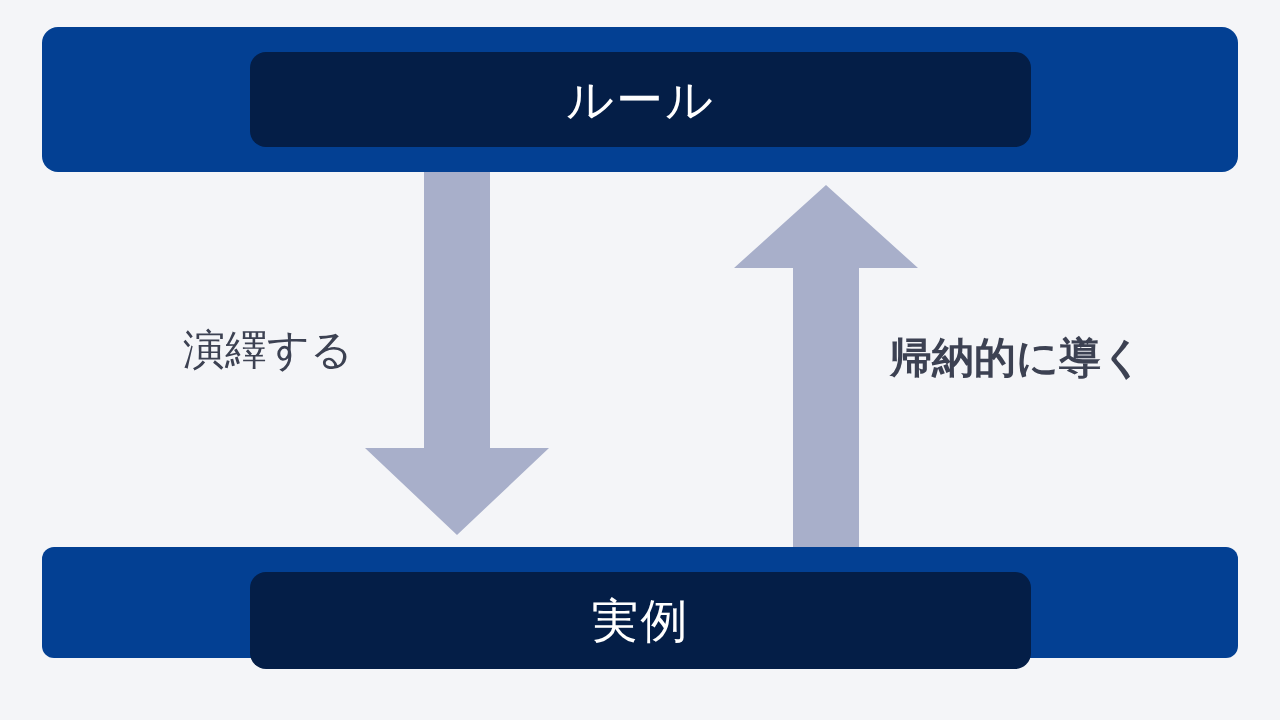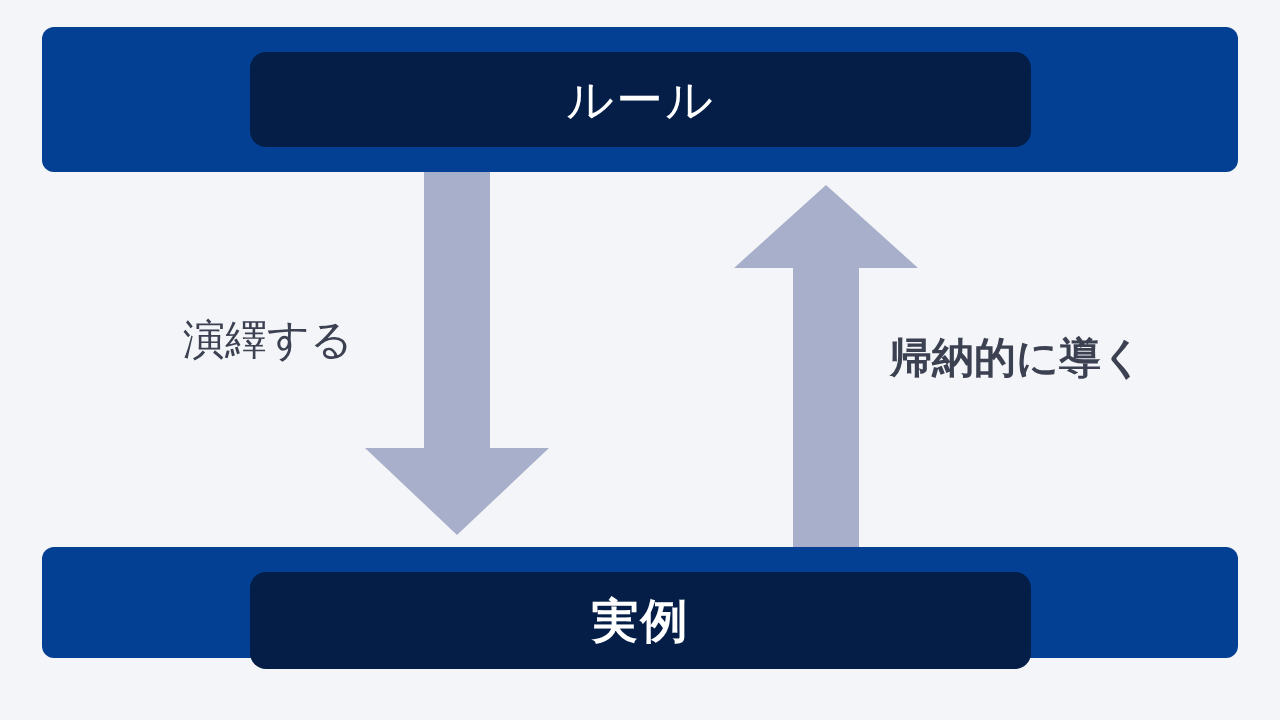--- a/index.html
+++ b/index.html
@@ -27,27 +27,27 @@
     border-radius: 12px;
     display: flex;
     align-items: center;
     justify-content: center;
   }
   #node-rule-outer {
     left: 42px;
     top: 27px;
     width: 1196px;
     height: 145px;
+    border-radius: 16px;
   }
   #node-example-outer {
     left: 42px;
     top: 547px;
     width: 1196px;
     height: 111px;
-    font-weight: bold;
   }
 
   
   .node-inner {
     position: absolute;
     background: #041e47;
     border-radius: 16px;
     display: flex;
     align-items: center;
     justify-content: center;
@@ -99,21 +99,21 @@
   .edge-label {
     position: absolute;
     color: #3c4152;
     font-size: 42px;
     line-height: 1;
     white-space: nowrap;
     user-select: none;
   }
   #label-deduce {
     left: 183px;
-    top: 319px;
+    top: 329px;
   }
   #label-induce {
     left: 890px;
     top: 337px;
     font-weight: bold;
   }
 </style>
 </head>
 <body>
 

